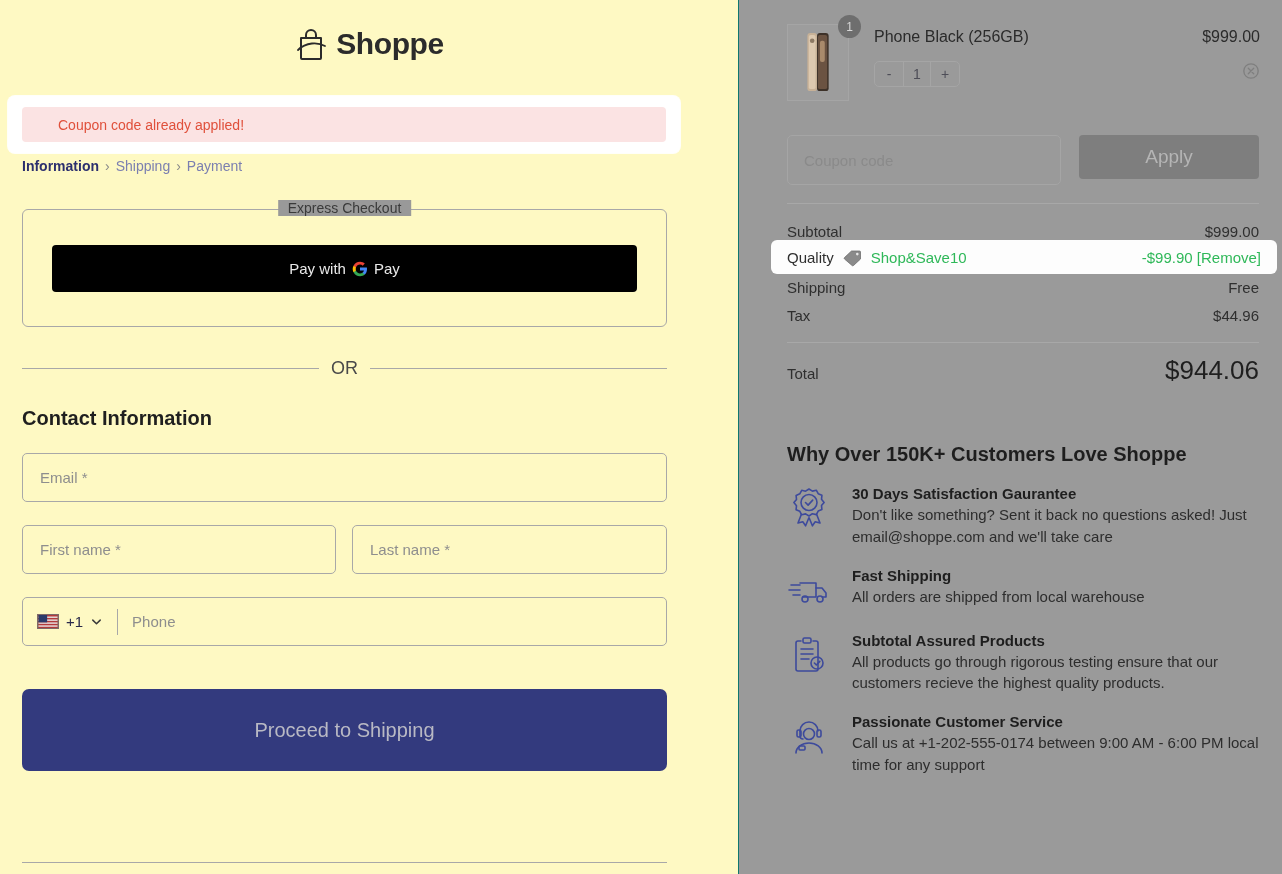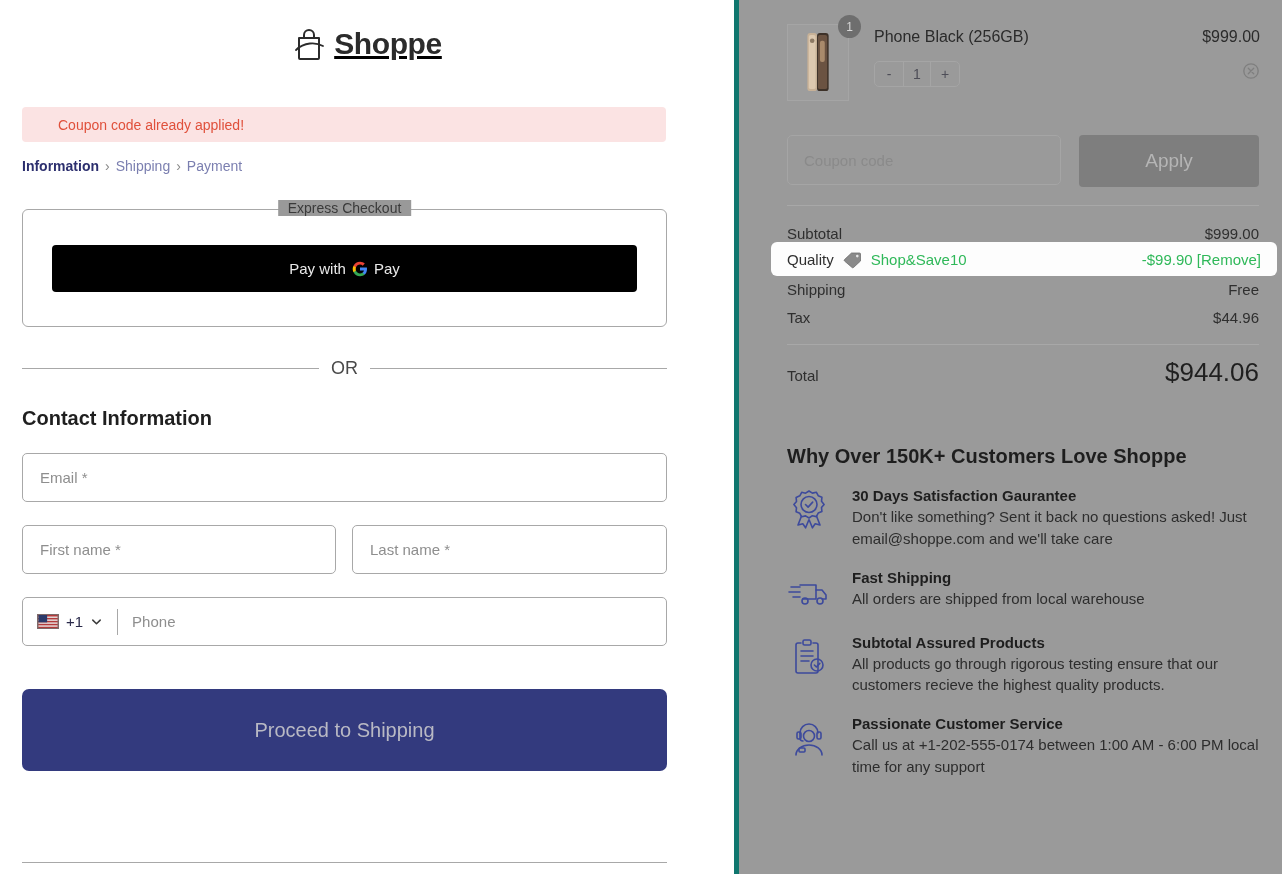--- a/index.html
+++ b/index.html
@@ -10,24 +10,23 @@
     background: #999999;
     overflow: hidden;
     position: relative;
   }
 
   
   #app { display: flex; width: 1282px; height: 874px; }
 
   .left-pane {
     width: 739px; height: 874px;
-    background: #ffffff;
+    background: #fef9c3;
     position: relative;
-    border-right: 5px solid #0f766e;
-    text-decoration: underline;
+    border-right: 1px solid #0f766e;
   }
   .right-pane {
     width: 543px; height: 874px;
     background: #9a9a9a;
     position: relative;
     padding: 16px 22px 0 48px;
   }
 
   
   .logo-row {
@@ -200,21 +199,21 @@
   .coupon-area { display: flex; gap: 18px; margin-top: 34px; }
   .coupon-input {
     width: 274px; height: 50px;
     border: 1px solid #a5a5a5; border-radius: 5px;
     display: flex; align-items: center;
     padding: 0 16px;
     font-size: 15px; color: #8a8a8a;
     cursor: text;
   }
   .apply-btn {
-    width: 180px; height: 52px;
+    width: 180px; height: 44px;
     background: #7e7e7e;
     border: none; border-radius: 4px;
     color: #b5b5b5; font-size: 19px;
     font-family: "Liberation Sans", sans-serif;
     cursor: pointer;
   }
   .hr { height: 1px; background: #a8a8a8; margin-top: 18px; width: 472px; }
 
   
   .summary { margin-top: 13px; width: 472px; position: relative; }
@@ -499,18 +498,18 @@
           <path d="M13 18 v5 a3 3 0 0 0 3 3"></path>
           <rect x="10" y="17" width="4" height="7" rx="1.6"></rect>
           <rect x="30" y="17" width="4" height="7" rx="1.6"></rect>
           <circle cx="22" cy="21" r="5.5"></circle>
           <path d="M9 40 a13 10 0 0 1 26 0"></path>
           <rect x="12" y="33" width="6" height="4" rx="1"></rect>
         </svg>
       </span>
       <div>
         <div class="benefit-h">Passionate Customer Service</div>
-        <div class="benefit-p">Call us at +1-202-555-0174 between 1:00 AM - 6:00 PM local time for any support</div>
+        <div class="benefit-p">Call us at +1-202-555-0174 between 9:00 AM - 6:00 PM local time for any support</div>
       </div>
     </div>
 
   </div>
 </div>
 
 </body></html>

